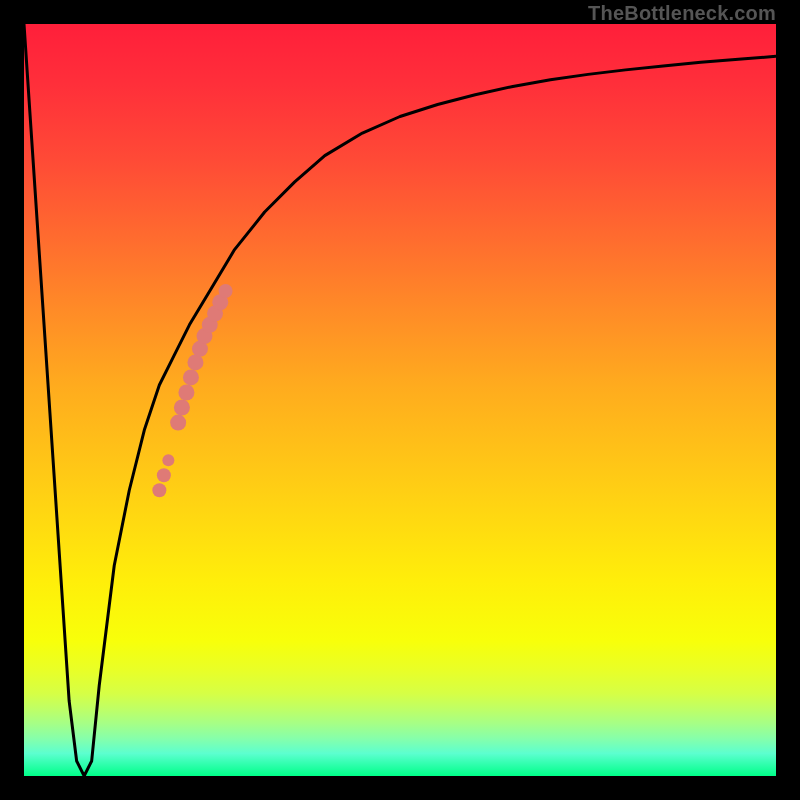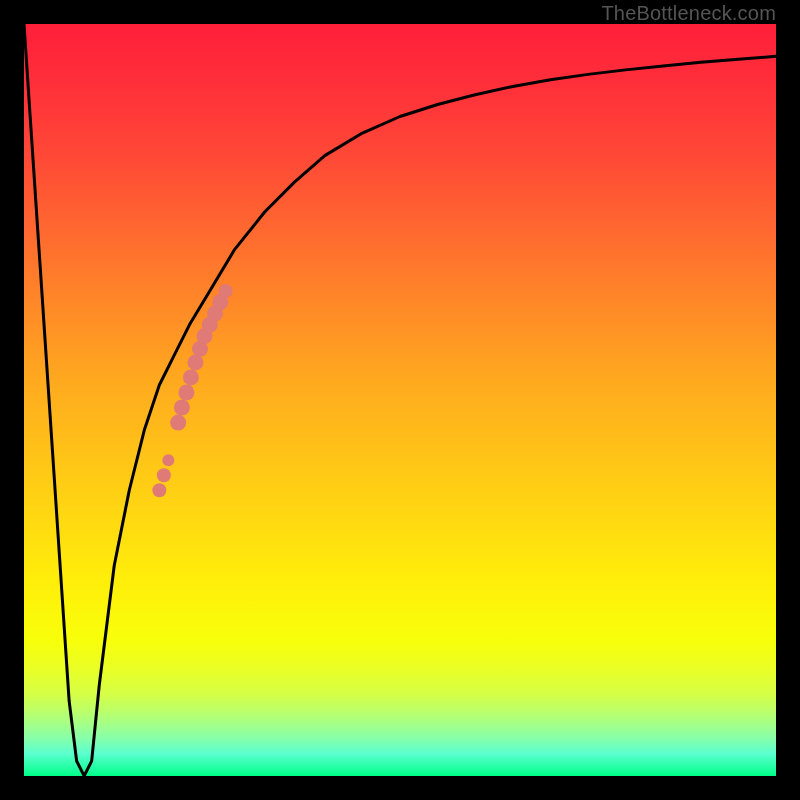--- a/index.html
+++ b/index.html
@@ -47,21 +47,21 @@
       #5cffcf 97%,
       #00ff89 100%
     );
   }
   .watermark {
     position: absolute;
     top: 2px;
     right: 24px;
     color: #555;
     font-size: 20px;
-    font-weight: 400;
+    font-weight: 700;
     letter-spacing: 0.2px;
     user-select: none;
     text-align: center;
   }
   svg.curve {
     position: absolute;
     left: 0; top: 0;
     width: 752px; height: 752px;
   }
 </style>

